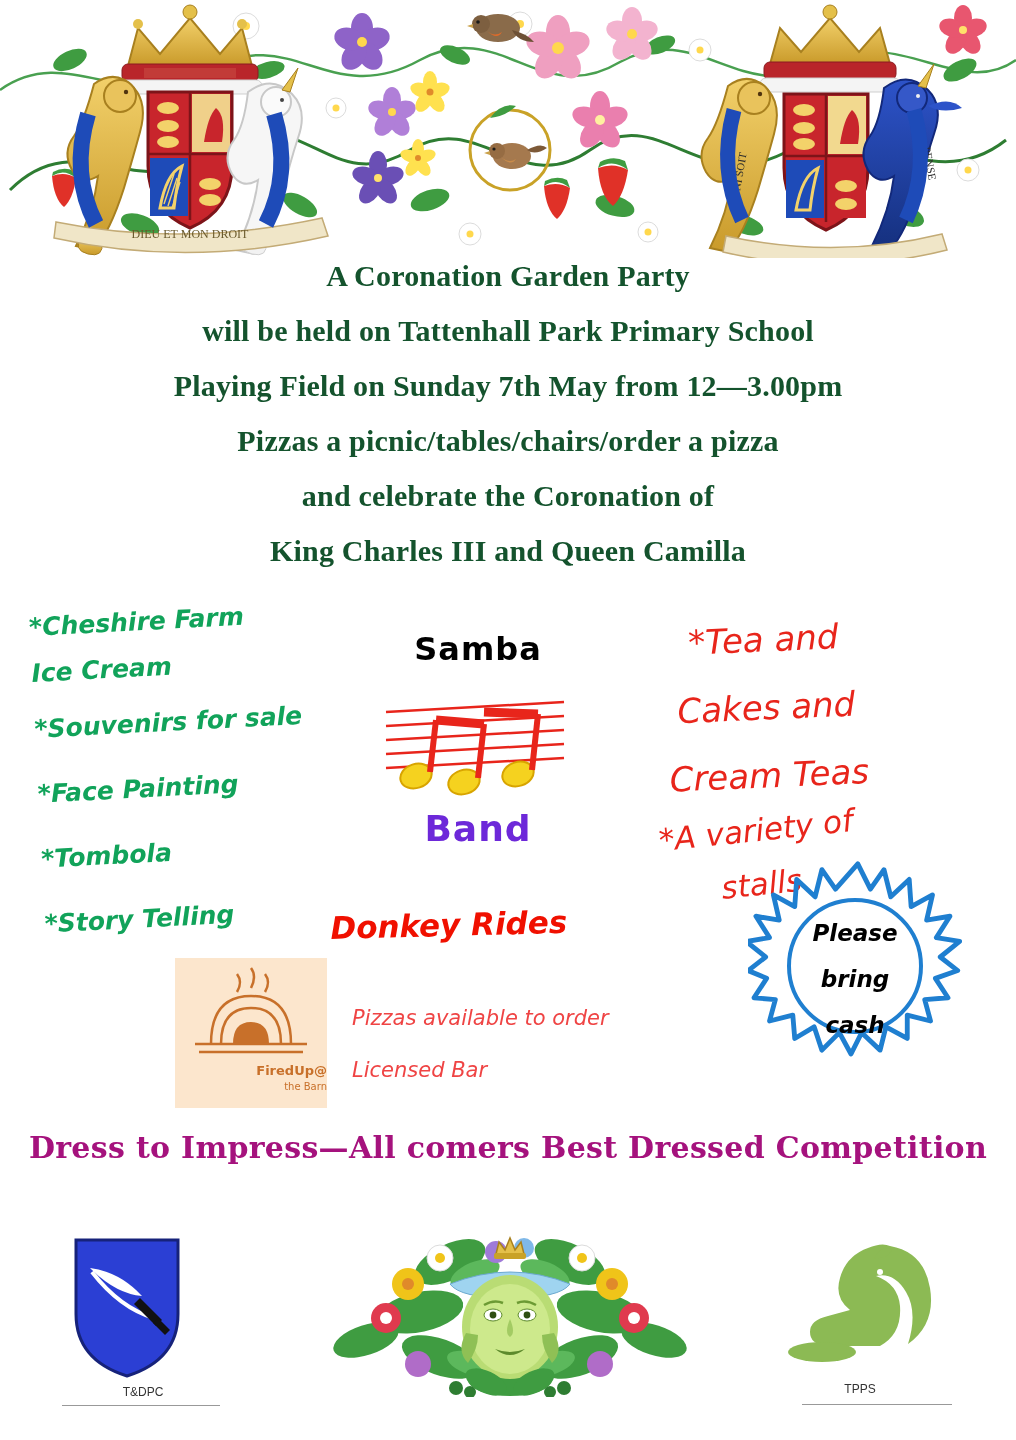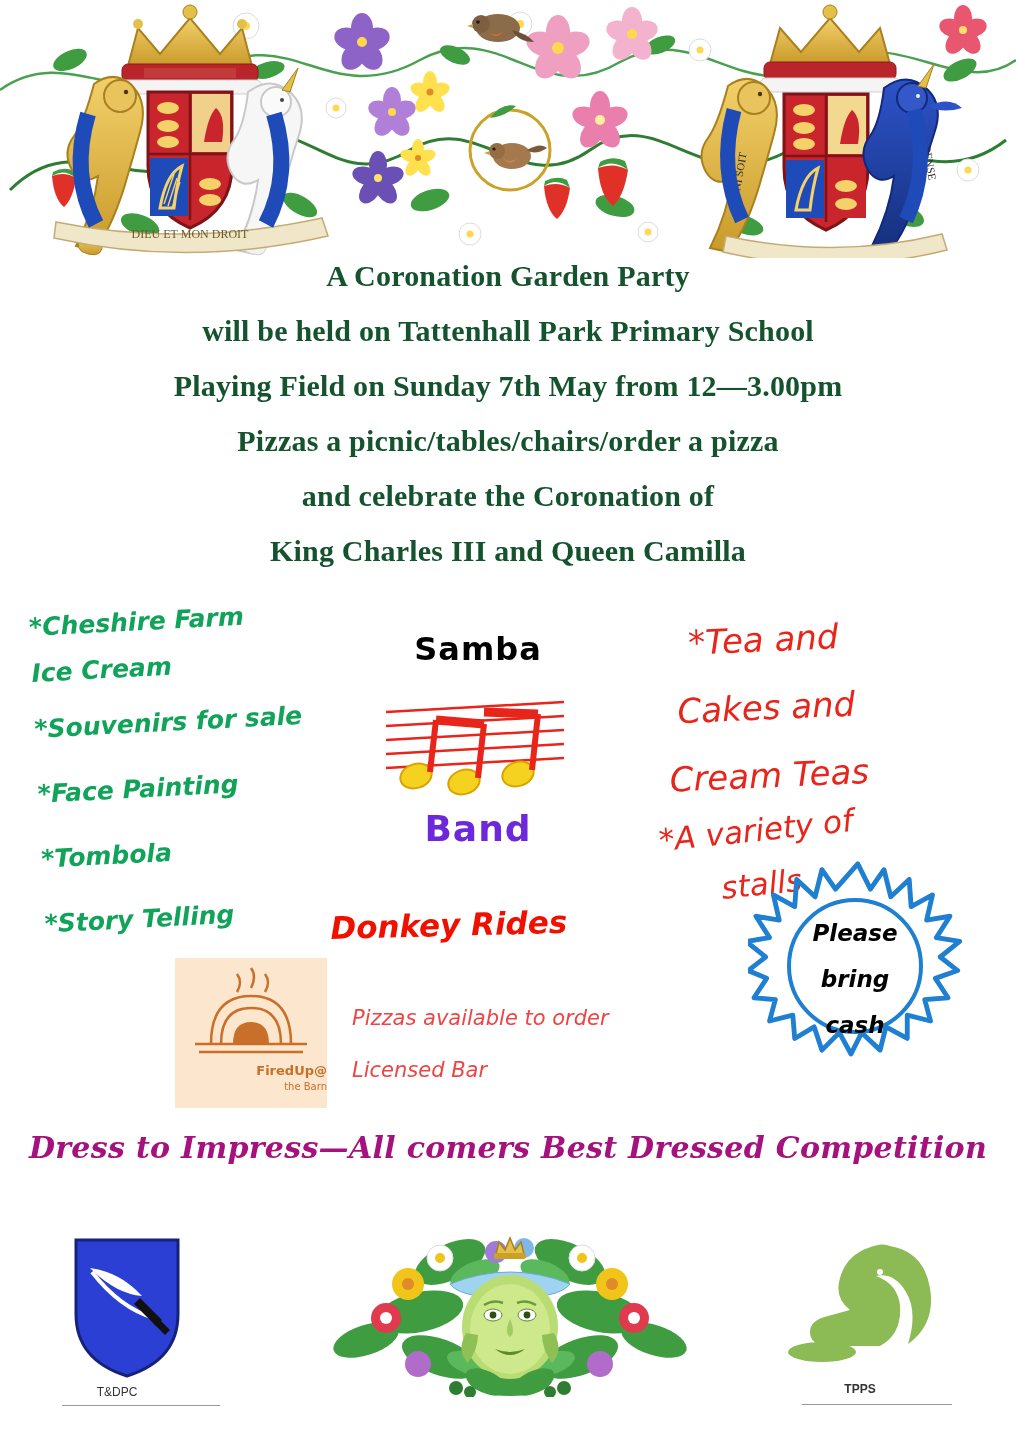--- a/index.html
+++ b/index.html
@@ -178,34 +178,33 @@
 
   
   .dress {
     position: absolute;
     left: 0; top: 1130px;
     width: 1016px;
     text-align: center;
     color: #a5127d;
     font-family: "DejaVu Serif", serif;
     font-weight: bold;
-    font-style: italic;
     font-size: 30px;
     letter-spacing: 0.3px;
   }
 
   
   .logo-shield {
     position: absolute;
     left: 62px; top: 1232px;
     width: 130px; height: 150px;
   }
   .logo-shield-caption {
     position: absolute;
-    left: 52px; top: 1385px;
+    left: 78px; top: 1385px;
     width: 130px;
     text-align: center;
     font-family: "Liberation Sans", sans-serif;
     font-size: 12px;
     color: #333;
   }
   .logo-shield-rule {
     position: absolute;
     left: 62px; top: 1405px;
     width: 158px; height: 1px;
@@ -222,21 +221,20 @@
     width: 175px; height: 150px;
   }
   .squirrel-caption {
     position: absolute;
     left: 800px; top: 1382px;
     width: 120px;
     text-align: center;
     font-family: "Liberation Sans", sans-serif;
     font-size: 12px;
     color: #333;
-    font-weight: bold;
   }
   .squirrel-rule {
     position: absolute;
     left: 802px; top: 1404px;
     width: 150px; height: 1px;
     background: #999;
   }
 </style>
 </head>
 <body>

